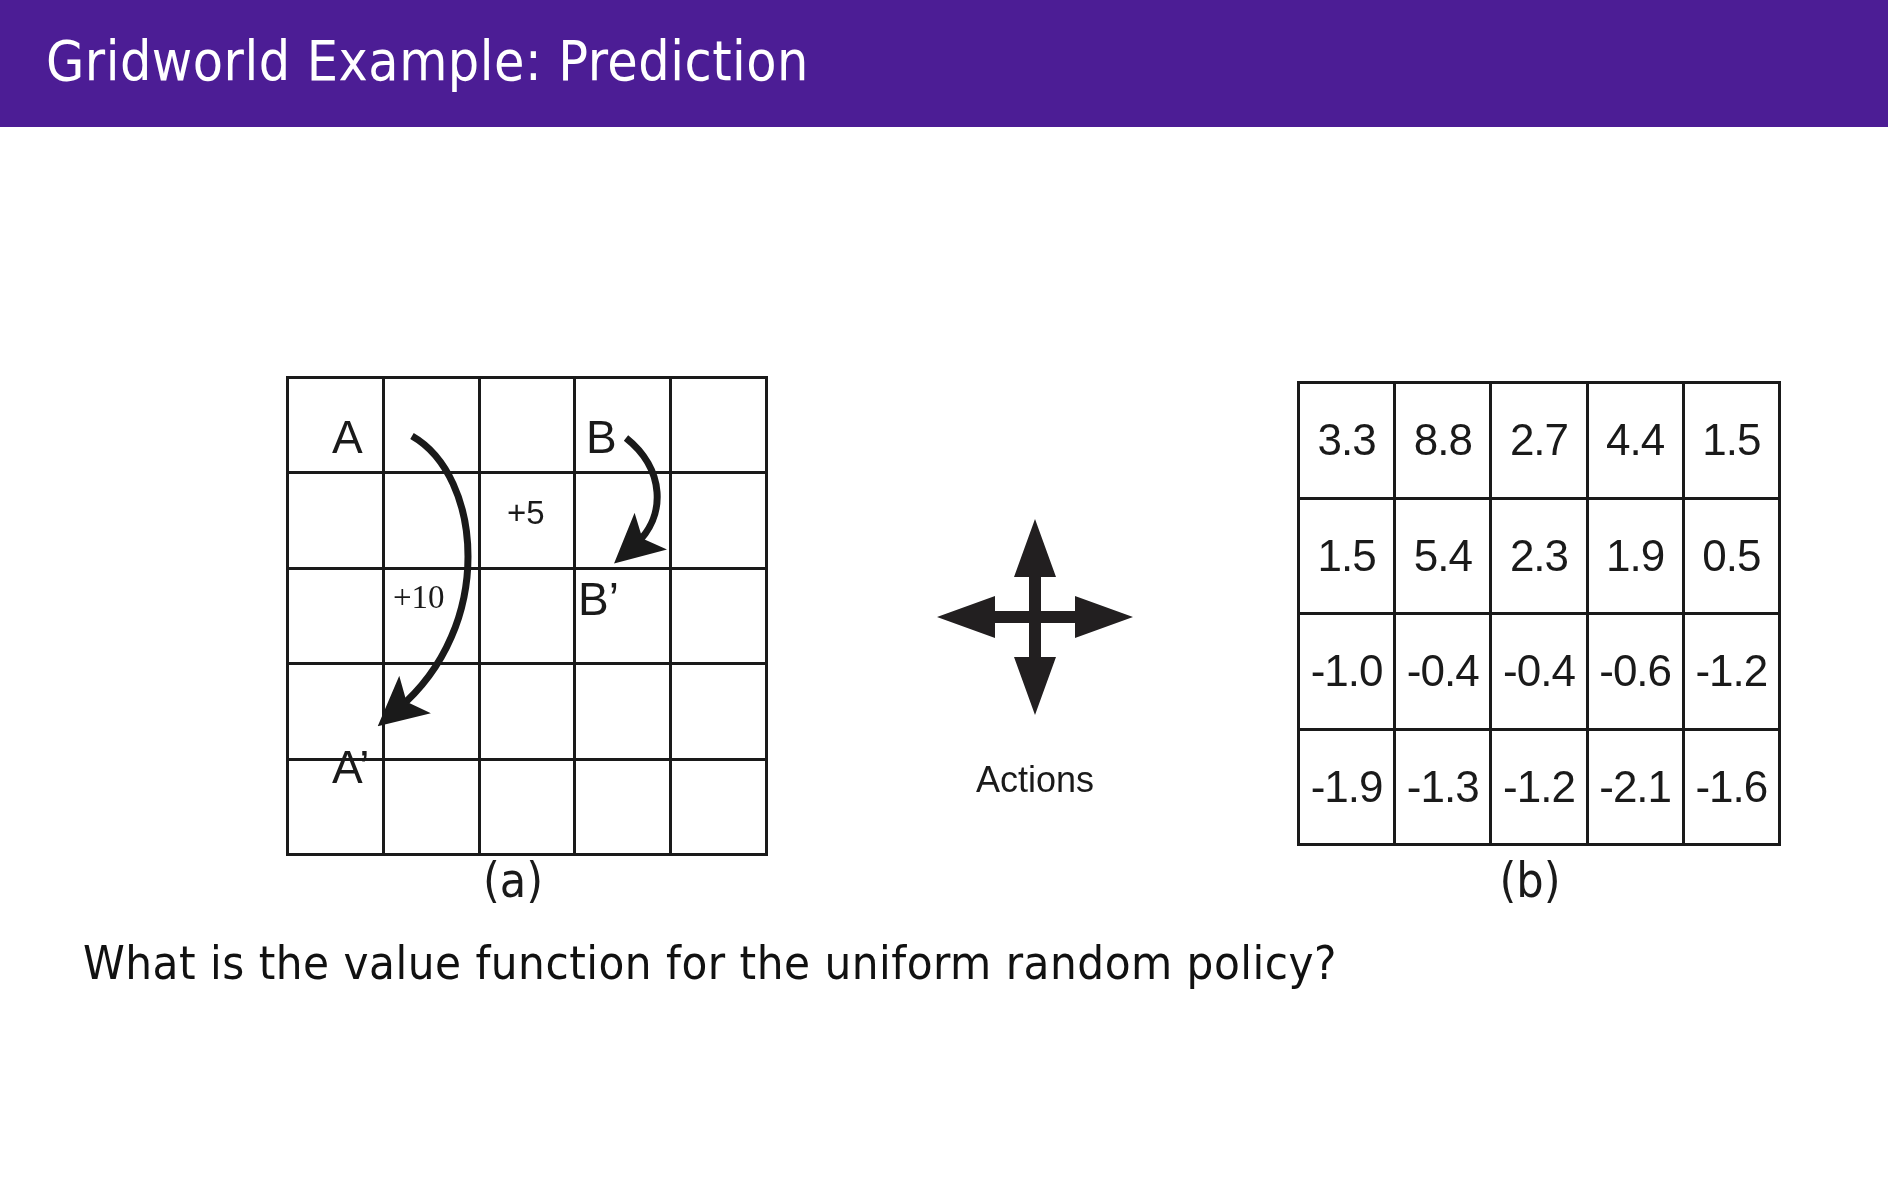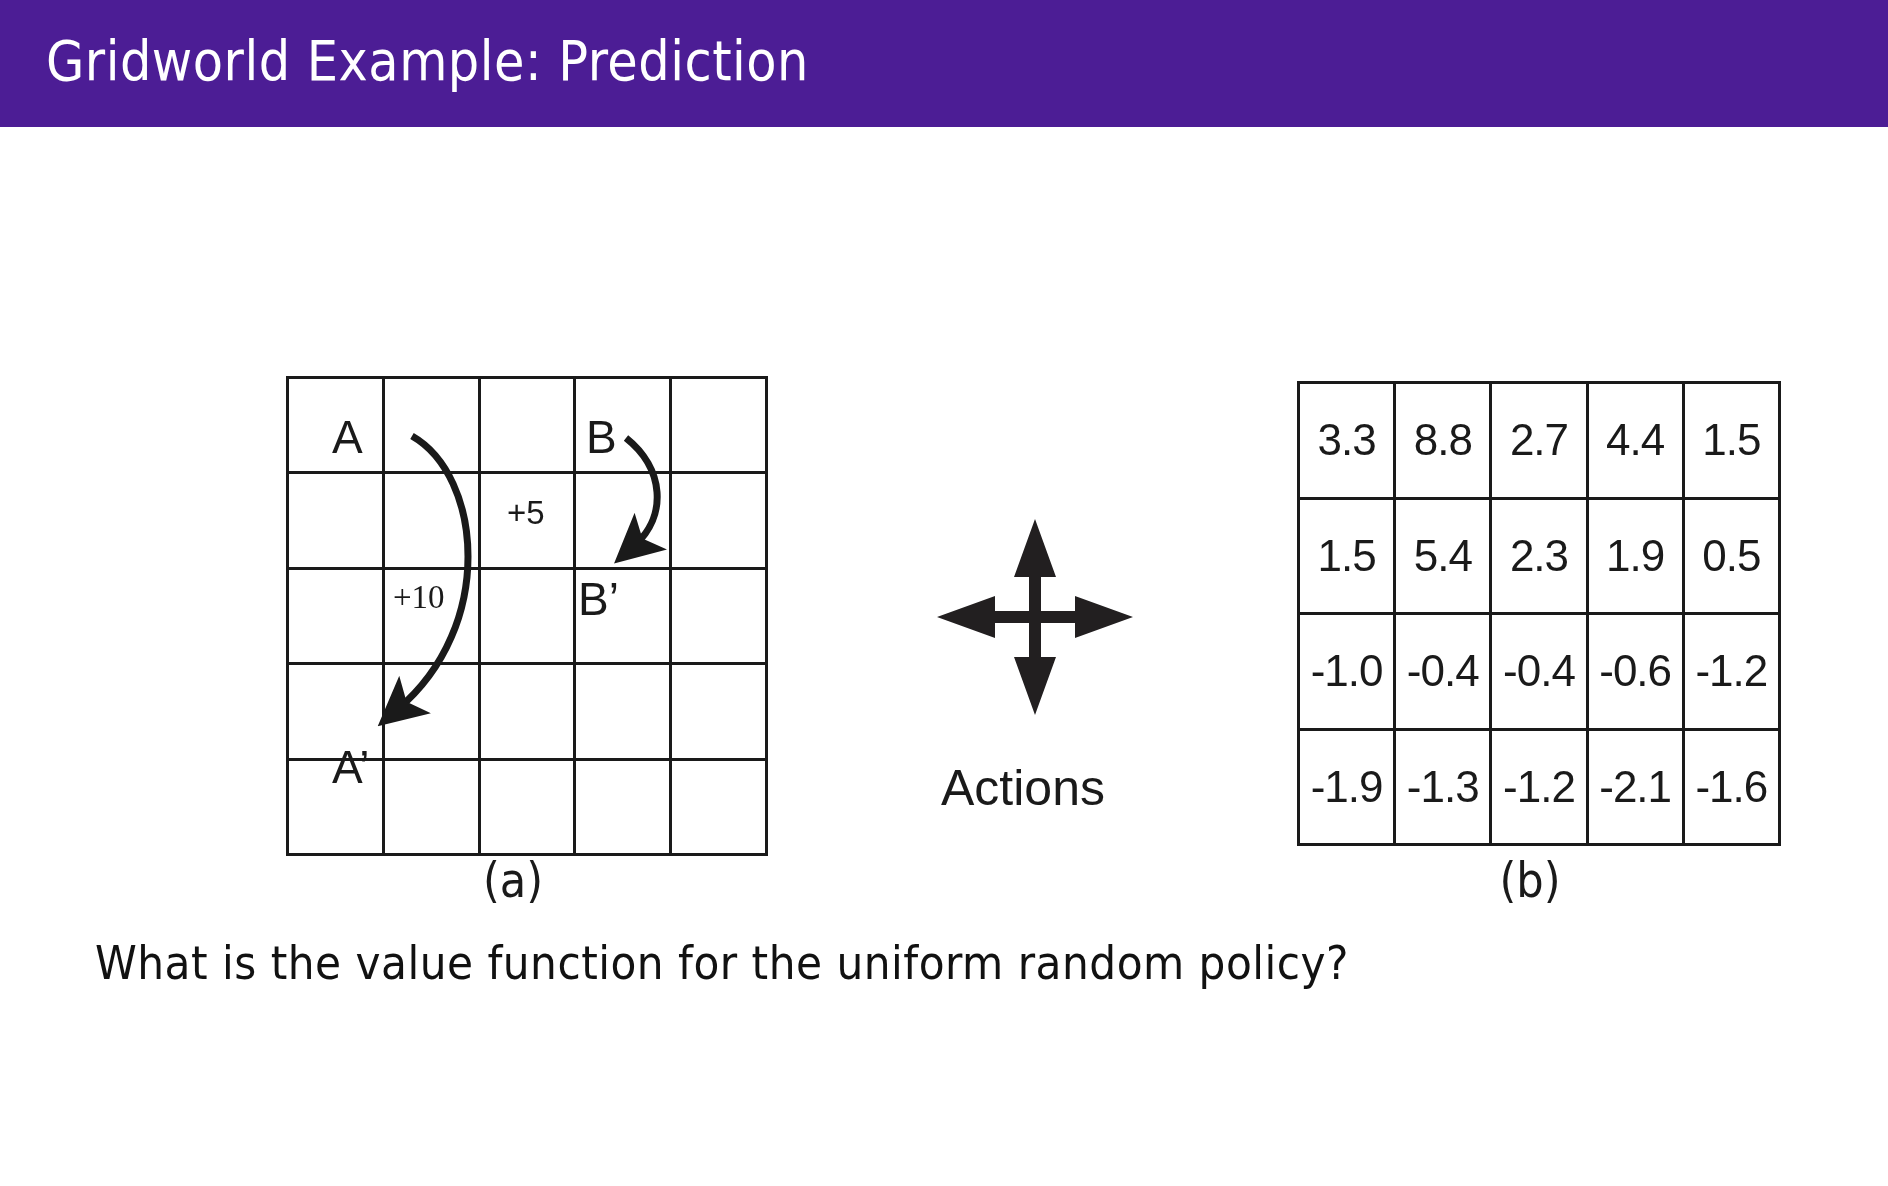--- a/index.html
+++ b/index.html
@@ -95,25 +95,26 @@
   
   #actions-diagram {
     position: absolute;
     left: 925px;
     top: 380px;
     width: 220px;
     height: 340px;
   }
   #actions-label {
     position: absolute;
-    left: 16px;
+    left: 0;
     top: 252px;
     width: 220px;
-    font-family: "Liberation Sans", sans-serif;
-    font-size: 50px;
+    text-align: center;
+    font-family: "Liberation Sans", sans-serif;
+    font-size: 36px;
     color: #1a1a1a;
   }
 
   
   #values-b {
     position: absolute;
     left: 1297px;
     top: 246px;
     width: 466px;
     height: 465px;
@@ -146,21 +147,21 @@
     color: #1a1a1a;
     text-align: center;
     white-space: nowrap;
   }
   #caption-a { left: 413px; top: 725px; width: 200px; }
   #caption-b { left: 1430px; top: 725px; width: 200px; }
 
   
   #question-text {
     position: absolute;
-    left: 12px;
+    left: 0;
     top: 808px;
     width: 1420px;
     text-align: center;
     font-family: "DejaVu Sans Condensed", "DejaVu Sans", sans-serif;
     font-size: 47px;
     color: #111111;
     white-space: nowrap;
     letter-spacing: 0.5px;
   }
 </style>

